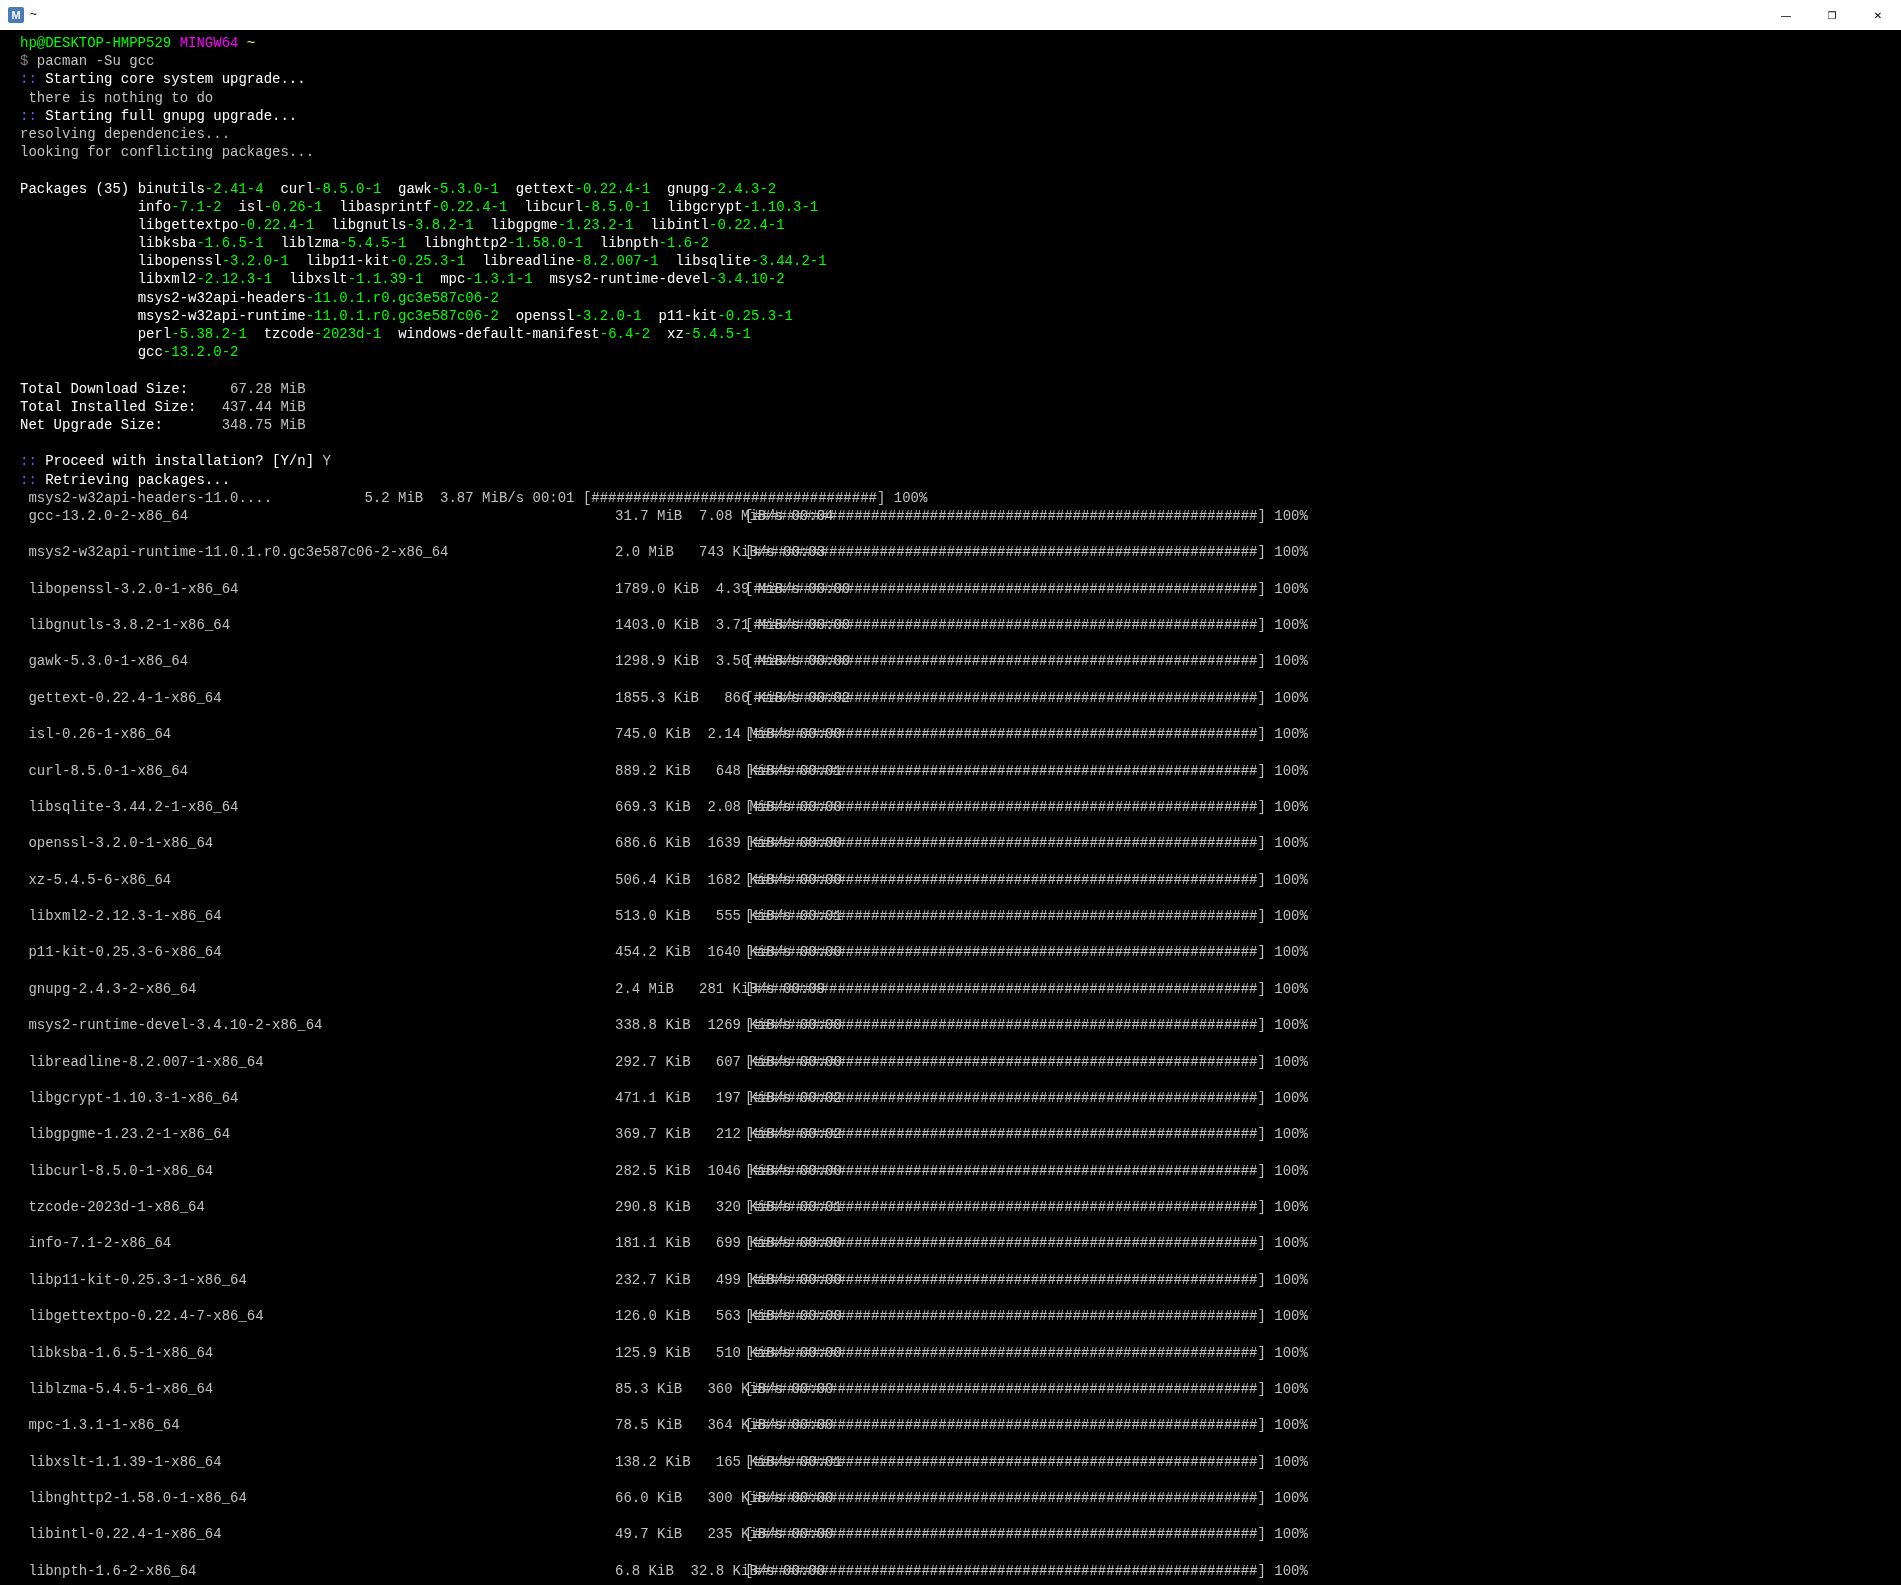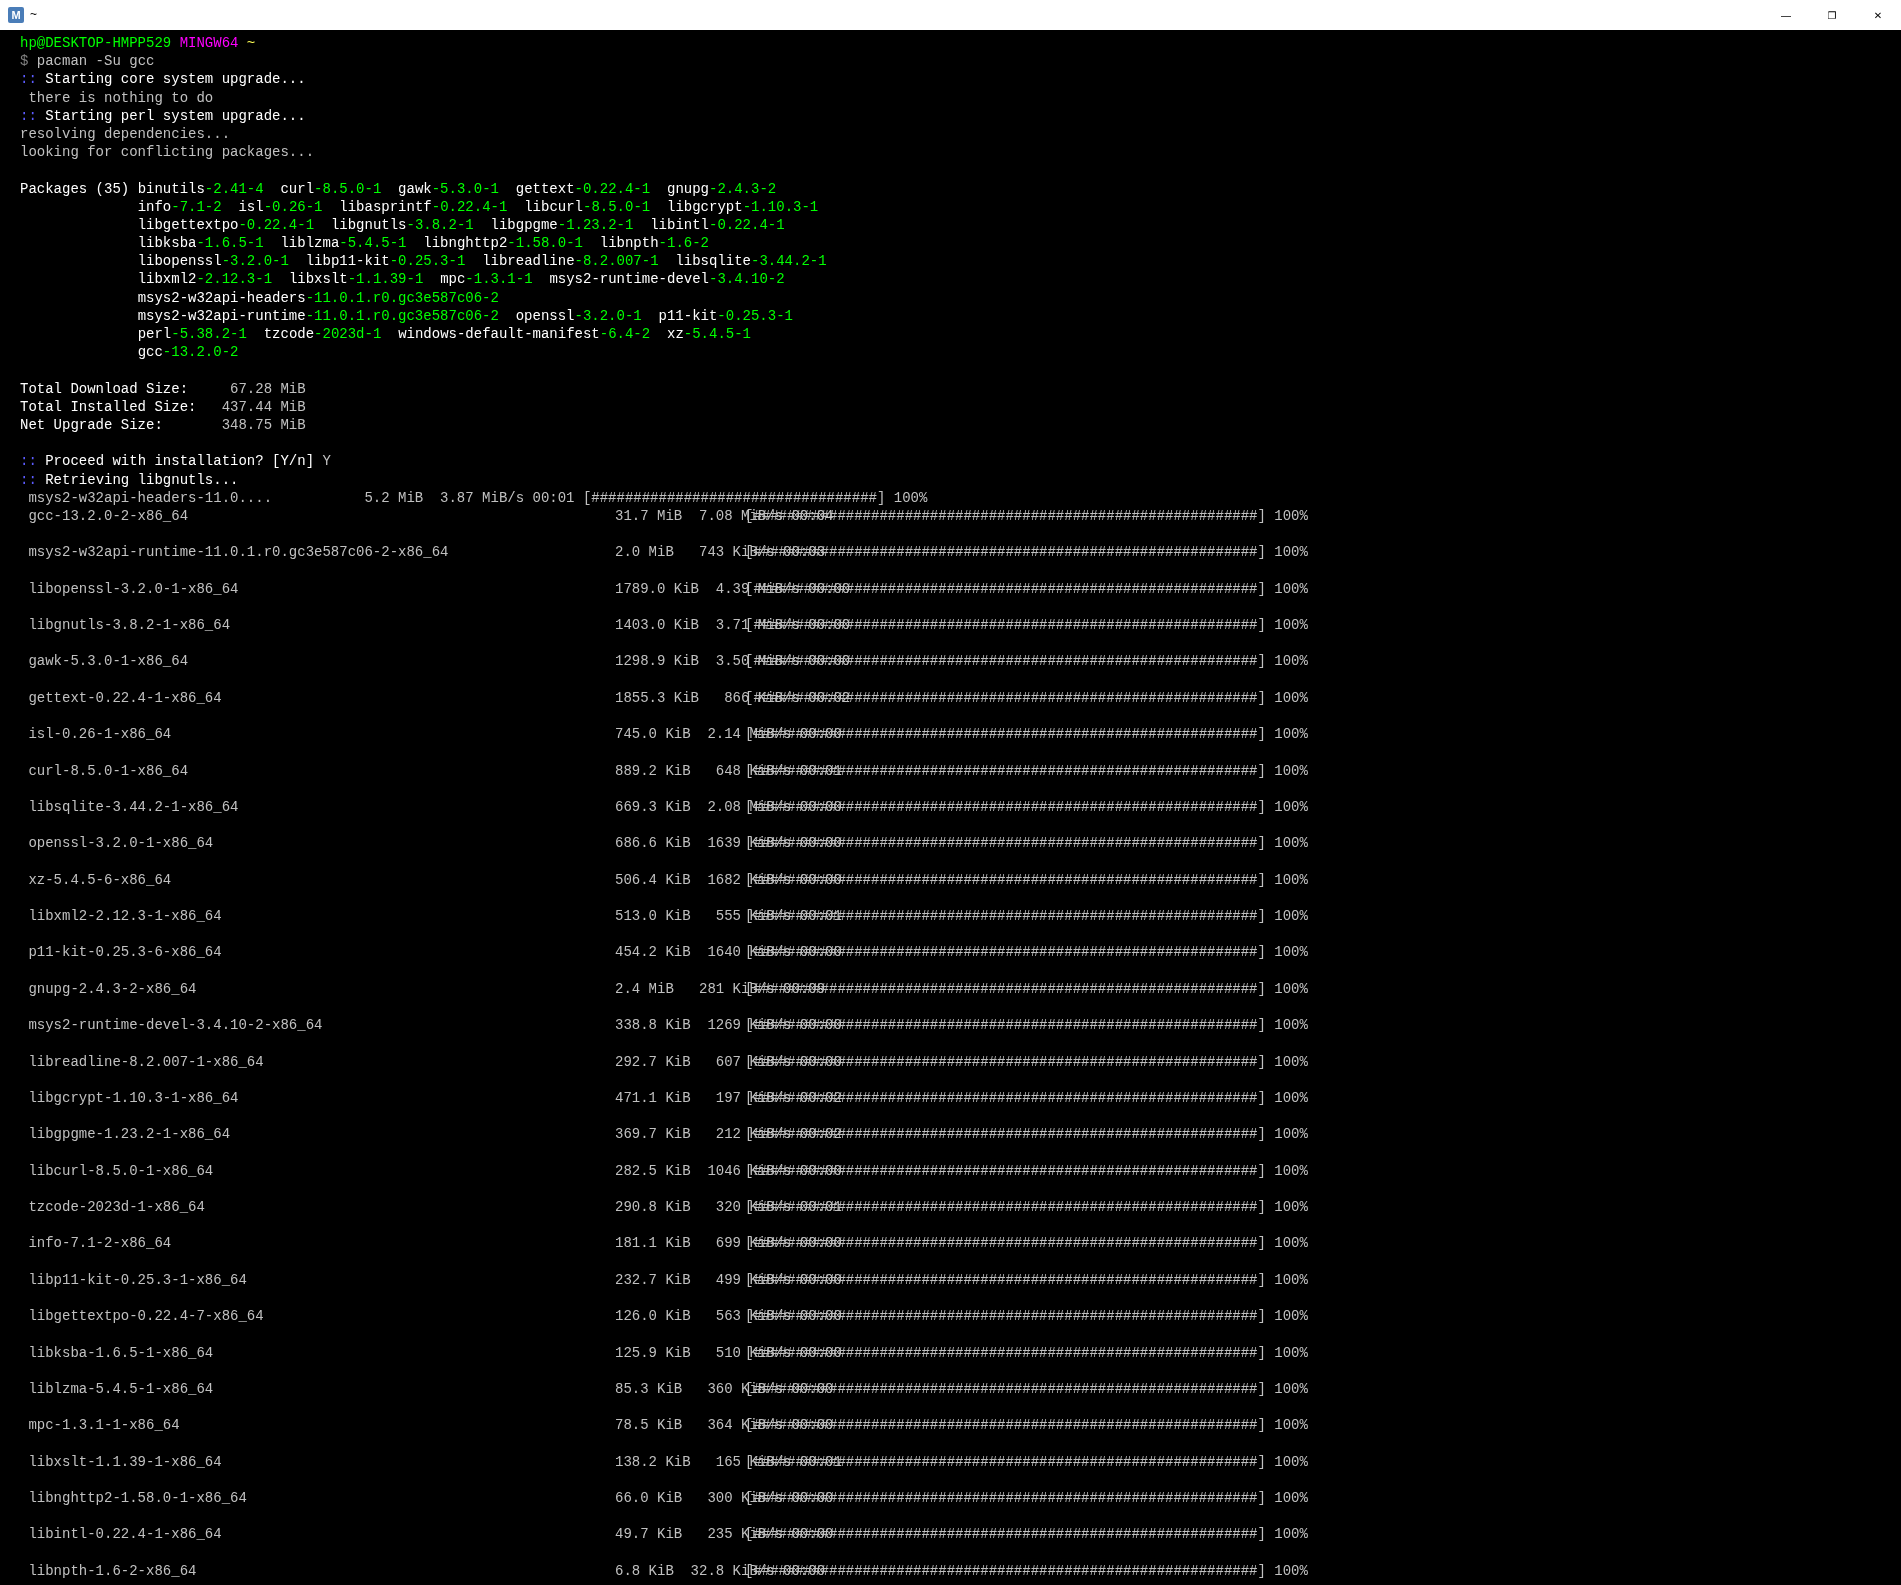--- a/index.html
+++ b/index.html
@@ -56,41 +56,41 @@
       <div class="tb-btn">—</div>
       <div class="tb-btn">❐</div>
       <div class="tb-btn">✕</div>
     </div>
   </div>
 
   <div class="term" id="term"><span class="green">hp@DESKTOP-HMPP529</span> <span class="magenta">MINGW64</span> <span class="yellow">~</span>
 <span class="grey">$ </span>pacman -Su gcc
 <span class="blue">:: </span><span class="white">Starting core system upgrade...</span>
  there is nothing to do
-<span class="blue">:: </span><span class="white">Starting perl system upgrade...</span>
+<span class="blue">:: </span><span class="white">Starting full gnupg upgrade...</span>
 resolving dependencies...
 looking for conflicting packages...
 
 <span class="white">Packages (35) </span><span class="white">binutils</span><span class="green">-2.41-4</span>  <span class="white">curl</span><span class="green">-8.5.0-1</span>  <span class="white">gawk</span><span class="green">-5.3.0-1</span>  <span class="white">gettext</span><span class="green">-0.22.4-1</span>  <span class="white">gnupg</span><span class="green">-2.4.3-2</span>
               <span class="white">info</span><span class="green">-7.1-2</span>  <span class="white">isl</span><span class="green">-0.26-1</span>  <span class="white">libasprintf</span><span class="green">-0.22.4-1</span>  <span class="white">libcurl</span><span class="green">-8.5.0-1</span>  <span class="white">libgcrypt</span><span class="green">-1.10.3-1</span>
               <span class="white">libgettextpo</span><span class="green">-0.22.4-1</span>  <span class="white">libgnutls</span><span class="green">-3.8.2-1</span>  <span class="white">libgpgme</span><span class="green">-1.23.2-1</span>  <span class="white">libintl</span><span class="green">-0.22.4-1</span>
               <span class="white">libksba</span><span class="green">-1.6.5-1</span>  <span class="white">liblzma</span><span class="green">-5.4.5-1</span>  <span class="white">libnghttp2</span><span class="green">-1.58.0-1</span>  <span class="white">libnpth</span><span class="green">-1.6-2</span>
               <span class="white">libopenssl</span><span class="green">-3.2.0-1</span>  <span class="white">libp11-kit</span><span class="green">-0.25.3-1</span>  <span class="white">libreadline</span><span class="green">-8.2.007-1</span>  <span class="white">libsqlite</span><span class="green">-3.44.2-1</span>
               <span class="white">libxml2</span><span class="green">-2.12.3-1</span>  <span class="white">libxslt</span><span class="green">-1.1.39-1</span>  <span class="white">mpc</span><span class="green">-1.3.1-1</span>  <span class="white">msys2-runtime-devel</span><span class="green">-3.4.10-2</span>
               <span class="white">msys2-w32api-headers</span><span class="green">-11.0.1.r0.gc3e587c06-2</span>
               <span class="white">msys2-w32api-runtime</span><span class="green">-11.0.1.r0.gc3e587c06-2</span>  <span class="white">openssl</span><span class="green">-3.2.0-1</span>  <span class="white">p11-kit</span><span class="green">-0.25.3-1</span>
               <span class="white">perl</span><span class="green">-5.38.2-1</span>  <span class="white">tzcode</span><span class="green">-2023d-1</span>  <span class="white">windows-default-manifest</span><span class="green">-6.4-2</span>  <span class="white">xz</span><span class="green">-5.4.5-1</span>
               <span class="white">gcc</span><span class="green">-13.2.0-2</span>
 
 <span class="white">Total Download Size:   </span>  67.28 MiB
 <span class="white">Total Installed Size:  </span> 437.44 MiB
 <span class="white">Net Upgrade Size:      </span> 348.75 MiB
 
 <span class="blue">:: </span><span class="white">Proceed with installation? [Y/n] </span>Y
-<span class="blue">:: </span><span class="white">Retrieving libgnutls...</span>
+<span class="blue">:: </span><span class="white">Retrieving packages...</span>
  msys2-w32api-headers-11.0....           5.2 MiB  3.87 MiB/s 00:01 [##################################] 100%
 <span class="dl-row"><span class="dl-name"> gcc-13.2.0-2-x86_64</span><span class="dl-mid">31.7 MiB  7.08 MiB/s 00:04 </span>[############################################################] 100%</span>
 <span class="dl-row"><span class="dl-name"> msys2-w32api-runtime-11.0.1.r0.gc3e587c06-2-x86_64</span><span class="dl-mid">2.0 MiB   743 KiB/s 00:03 </span>[############################################################] 100%</span>
 <span class="dl-row"><span class="dl-name"> libopenssl-3.2.0-1-x86_64</span><span class="dl-mid">1789.0 KiB  4.39 MiB/s 00:00 </span>[############################################################] 100%</span>
 <span class="dl-row"><span class="dl-name"> libgnutls-3.8.2-1-x86_64</span><span class="dl-mid">1403.0 KiB  3.71 MiB/s 00:00 </span>[############################################################] 100%</span>
 <span class="dl-row"><span class="dl-name"> gawk-5.3.0-1-x86_64</span><span class="dl-mid">1298.9 KiB  3.50 MiB/s 00:00 </span>[############################################################] 100%</span>
 <span class="dl-row"><span class="dl-name"> gettext-0.22.4-1-x86_64</span><span class="dl-mid">1855.3 KiB   866 KiB/s 00:02 </span>[############################################################] 100%</span>
 <span class="dl-row"><span class="dl-name"> isl-0.26-1-x86_64</span><span class="dl-mid">745.0 KiB  2.14 MiB/s 00:00 </span>[############################################################] 100%</span>
 <span class="dl-row"><span class="dl-name"> curl-8.5.0-1-x86_64</span><span class="dl-mid">889.2 KiB   648 KiB/s 00:01 </span>[############################################################] 100%</span>
 <span class="dl-row"><span class="dl-name"> libsqlite-3.44.2-1-x86_64</span><span class="dl-mid">669.3 KiB  2.08 MiB/s 00:00 </span>[############################################################] 100%</span>

